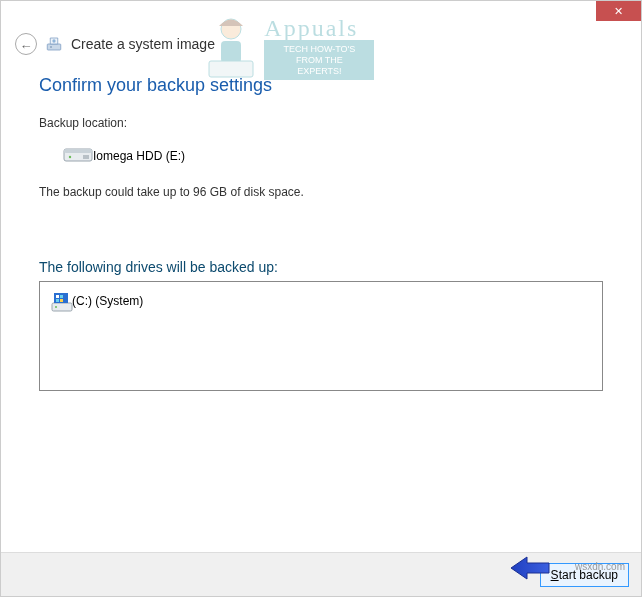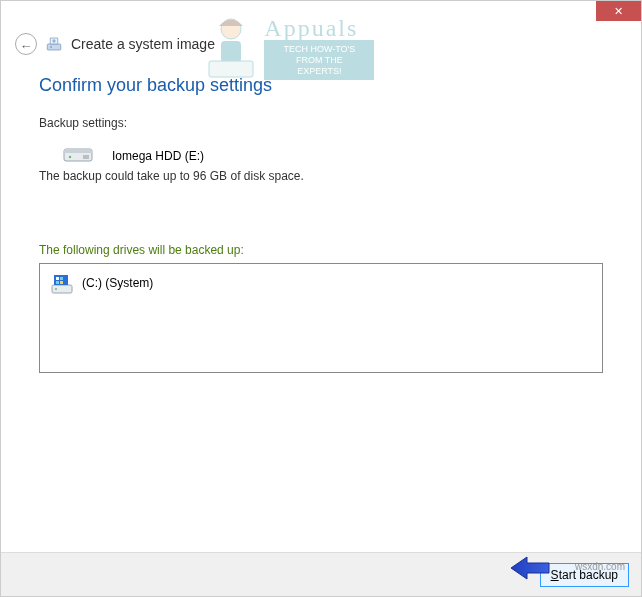--- a/index.html
+++ b/index.html
@@ -72,45 +72,45 @@
       margin-bottom: 20px;
     }
     .label-text {
       color: #333;
       font-size: 12px;
       margin-bottom: 14px;
     }
     .location-row {
       display: flex;
       align-items: center;
-      gap: 19px;
+      gap: 0;
       padding-left: 24px;
-      margin-bottom: 2px;
+      margin-bottom: 18px;
     }
     .space-text {
       color: #333;
       font-size: 12px;
       margin-bottom: 60px;
     }
     .drives-label {
-      color: #4d7c0f;
-      font-size: 12px;
+      color: #0c4a6e;
+      font-size: 14px;
       margin-bottom: 6px;
       margin-top: 40px;
     }
     .drives-list {
       border: 1px solid #888;
       height: 110px;
       padding: 6px 8px;
       background: #fff;
     }
     .drive-row {
       display: flex;
       align-items: center;
-      gap: 10px;
+      gap: 0;
       padding: 2px;
     }
     .drive-icon {
       width: 22px;
       height: 22px;
     }
     .button-bar {
       position: absolute;
       bottom: 0;
       left: 0;
@@ -208,21 +208,21 @@
   </svg>
   <div style="display:inline-block;vertical-align:top;margin-top:4px;">
     <div class="watermark-brand">Appuals</div>
     <div class="watermark-sub">TECH HOW-TO'S FROM THE EXPERTS!</div>
   </div>
 </div>
 
 <div class="content">
   <h2 class="confirm-heading">Confirm your backup settings</h2>
 
-  <div class="label-text">Backup settings:</div>
+  <div class="label-text">Backup location:</div>
 
   <div class="location-row">
     <span>
       <svg width="30" height="20" viewBox="0 0 30 20">
         <rect x="1" y="5" width="28" height="12" rx="2" fill="#e8ecef" stroke="#9aa5ae"></rect>
         <rect x="1" y="5" width="28" height="4" rx="2" fill="#c9d2d8"></rect>
         <circle cx="7" cy="13" r="1.2" fill="#6bbb5b"></circle>
         <rect x="20" y="11" width="6" height="4" fill="#b8c0c6"></rect>
       </svg>
     </span>

